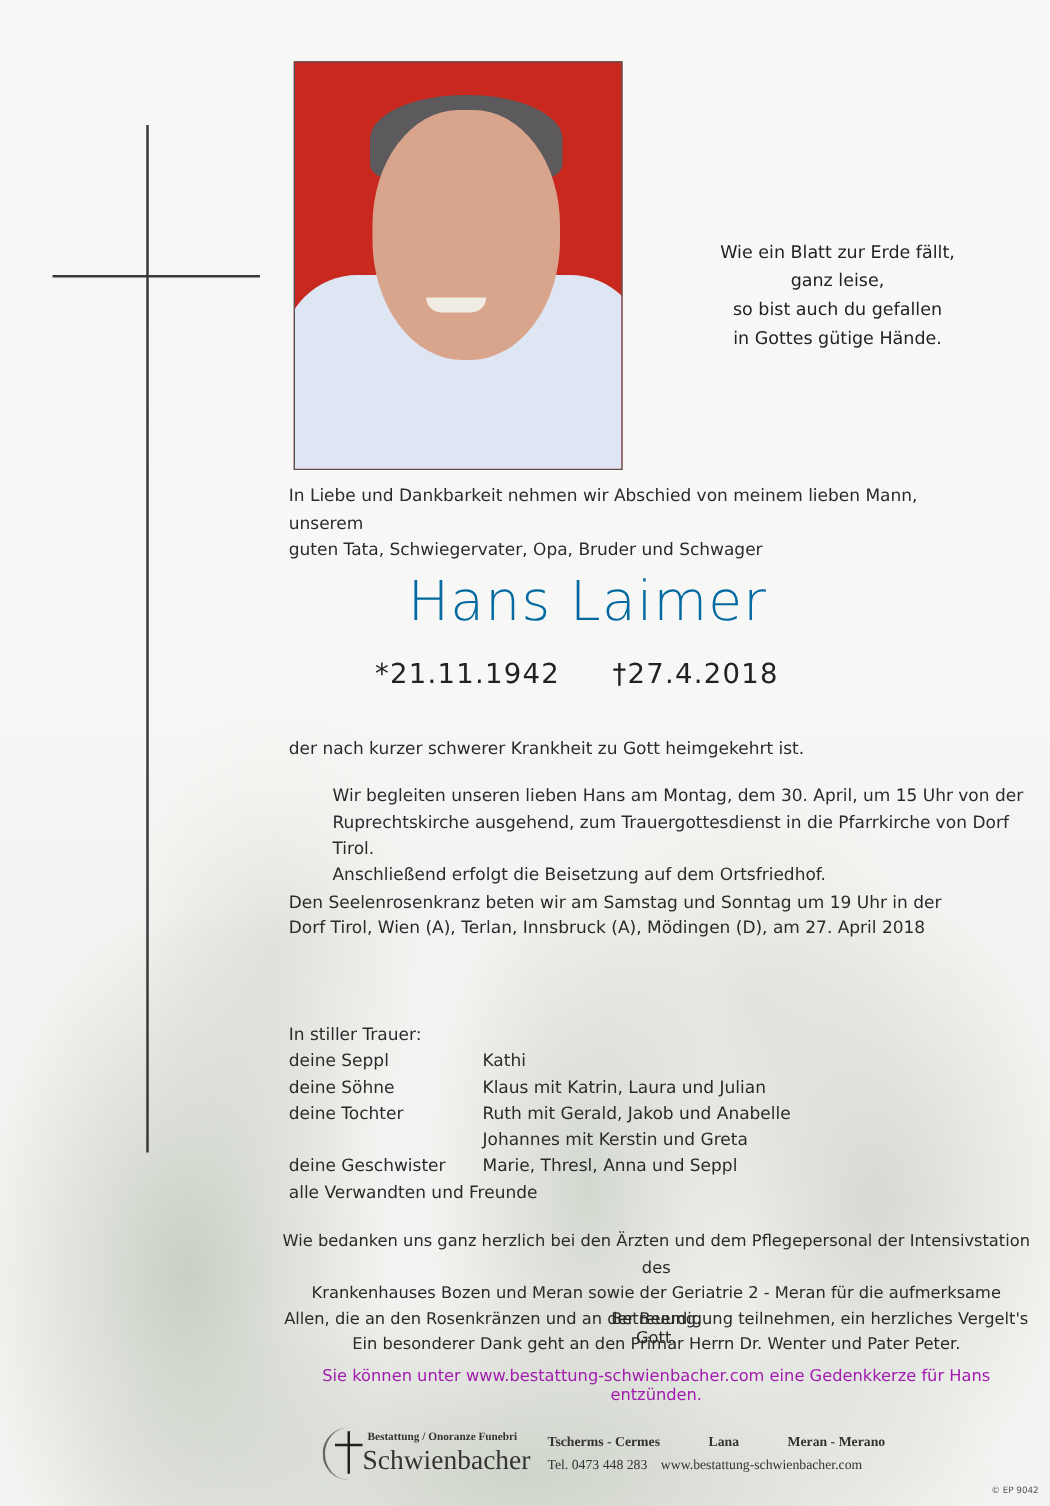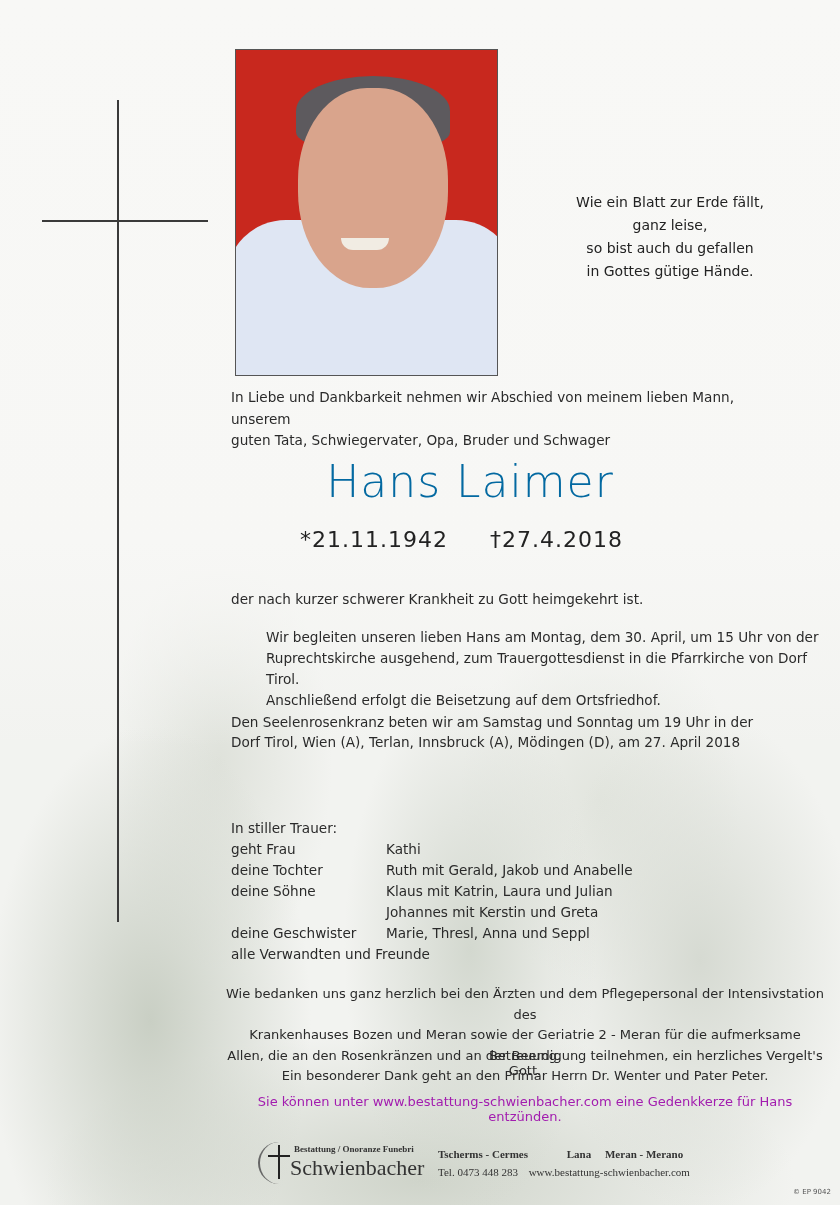--- a/index.html
+++ b/index.html
@@ -89,21 +89,21 @@
     position: absolute; left: 0; top: 2px; width: 40px; height: 42px;
     border-left: 2px solid #666; border-radius: 50% 0 0 50%;
   }
   .logo-mark .lv { position: absolute; left: 18px; top: 3px; width: 2px; height: 34px; background: #222; }
   .logo-mark .lh { position: absolute; left: 8px; top: 13px; width: 22px; height: 2px; background: #222; }
   .logo-sub { position: absolute; left: 36px; top: 4px; font-size: 9px; font-weight: bold; color: #333; }
   .logo-name { position: absolute; left: 32px; top: 15px; font-size: 22px; color: #333; }
   .locs { position: absolute; left: 180px; top: 8px; font-size: 11px; font-weight: bold; color: #333; }
   .locs span { display: inline-block; }
   .locs .l2 { margin-left: 36px; }
-  .locs .l3 { margin-left: 11px; }
+  .locs .l3 { margin-left: 36px; }
   .contact { position: absolute; left: 180px; top: 26px; font-size: 11px; color: #333; }
   .contact .web { margin-left: 8px; }
   .code { position: absolute; left: 793px; top: 1188px; font-size: 7px; color: #555; }
 </style>
 </head>
 <body>
 
 <div class="bg-scene"></div>
 
 <div class="cross-v"></div>
@@ -145,30 +145,30 @@
 <div class="body-text p3">
   <div>Den Seelenrosenkranz beten wir am Samstag und Sonntag um 19 Uhr in der</div>
 </div>
 <div class="body-text p4">
   <div>Dorf Tirol, Wien (A), Terlan, Innsbruck (A), Mödingen (D), am 27. April 2018</div>
 </div>
 
 <div class="mourners">
   <div>In stiller Trauer:</div>
   <div class="mrow">
-    <span class="rel">geht Frau</span>
+    <span class="rel">deine Seppl</span>
     <span>Kathi</span>
+  </div>
+  <div class="mrow">
+    <span class="rel">deine Söhne</span>
+    <span>Klaus mit Katrin, Laura und Julian</span>
   </div>
   <div class="mrow">
     <span class="rel">deine Tochter</span>
     <span>Ruth mit Gerald, Jakob und Anabelle</span>
-  </div>
-  <div class="mrow">
-    <span class="rel">deine Söhne</span>
-    <span>Klaus mit Katrin, Laura und Julian</span>
   </div>
   <div class="mrow">
     <span class="rel"></span>
     <span>Johannes mit Kerstin und Greta</span>
   </div>
   <div class="mrow">
     <span class="rel">deine Geschwister</span>
     <span>Marie, Thresl, Anna und Seppl</span>
   </div>
   <div>alle Verwandten und Freunde</div>

